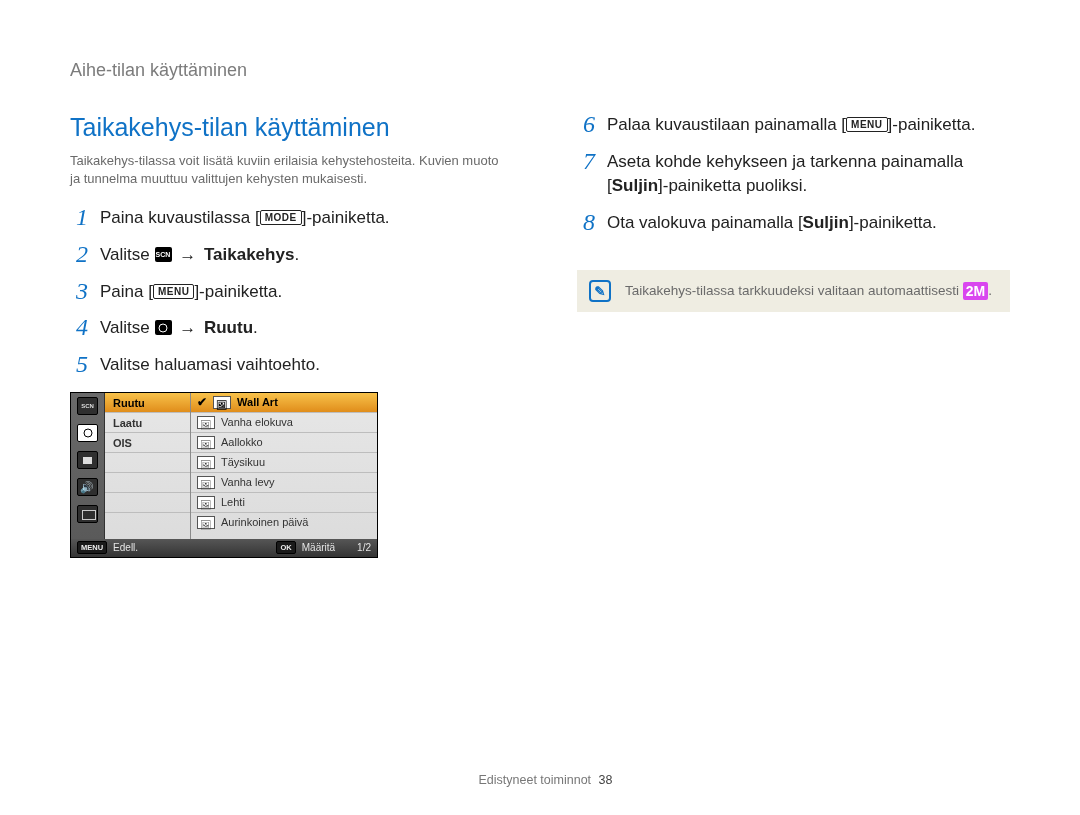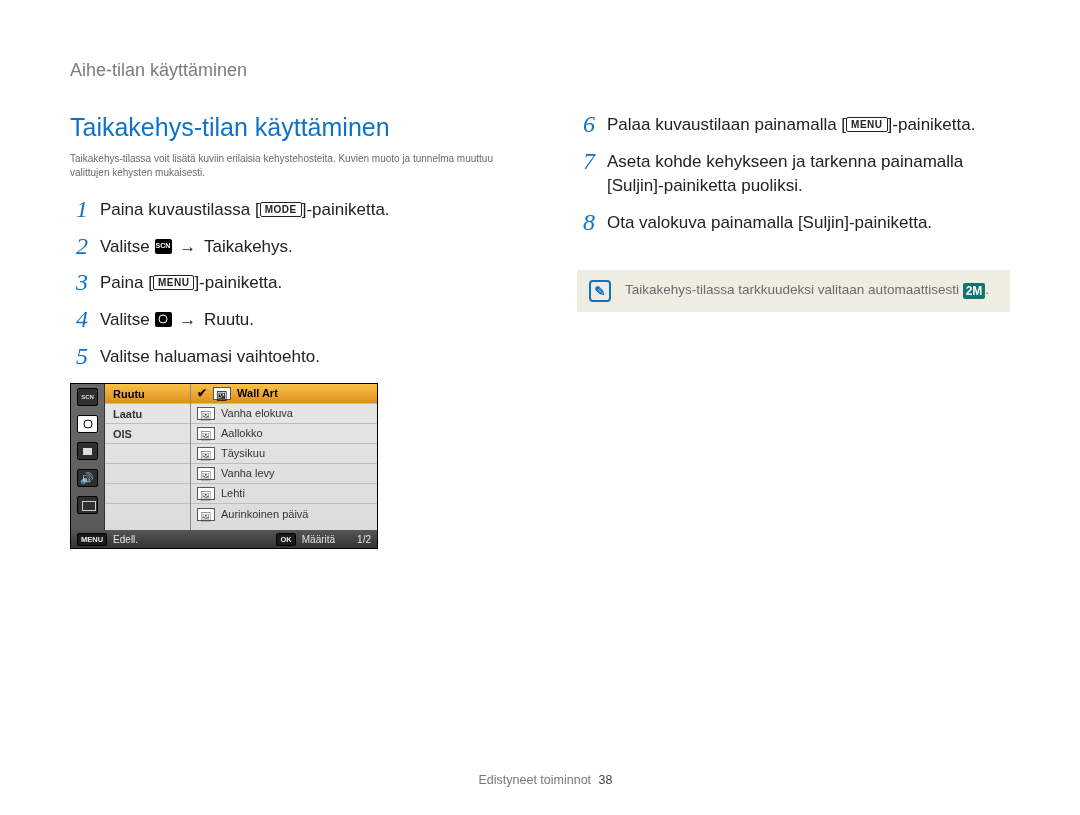--- a/index.html
+++ b/index.html
@@ -31,21 +31,21 @@
     min-width: 0;
   }
   .section-title {
     color: #0f72c6;
     font-size: 25px;
     font-weight: 400;
     margin: 0 0 10px 0;
   }
   .intro {
     color: #6a6a6a;
-    font-size: 10px;
+    font-size: 13px;
     line-height: 1.4;
     margin-bottom: 18px;
   }
   .step {
     display: flex;
     align-items: flex-start;
     gap: 12px;
     margin-bottom: 12px;
     font-size: 17px;
     line-height: 1.45;
@@ -56,21 +56,21 @@
     font-family: "Times New Roman", Times, serif;
     font-size: 24px;
     font-weight: 400;
     width: 18px;
     text-align: right;
     flex-shrink: 0;
     line-height: 1.1;
     margin-top: -2px;
   }
   .step-body { flex: 1; }
-  .bold { font-weight: 400; }
+  .bold { font-weight: 700; }
   .icon-box {
     display: inline-block;
     vertical-align: middle;
     font-size: 10px;
     font-weight: 700;
     letter-spacing: 0.5px;
     border: 1.5px solid #222;
     border-radius: 2px;
     padding: 2px 4px 1px;
     line-height: 1;
@@ -213,22 +213,22 @@
     width: 22px; height: 22px;
     border: 2px solid #0f72c6;
     border-radius: 4px;
     color: #0f72c6;
     display: flex; align-items: center; justify-content: center;
     flex-shrink: 0;
     font-weight: 700;
   }
   .note .sizebox {
     display:inline-block;
-    background:#0f766e;color:#fff;
-    font-size:12px;font-weight:700;
+    background:#d946ef;color:#fff;
+    font-size:14px;font-weight:700;
     padding:1px 3px;border-radius:2px;
     vertical-align:middle;
   }
 
   .footer {
     position: absolute;
     bottom: 28px;
     left: 11px; right: 0;
     text-align: center;
     font-size: 12.5px;

